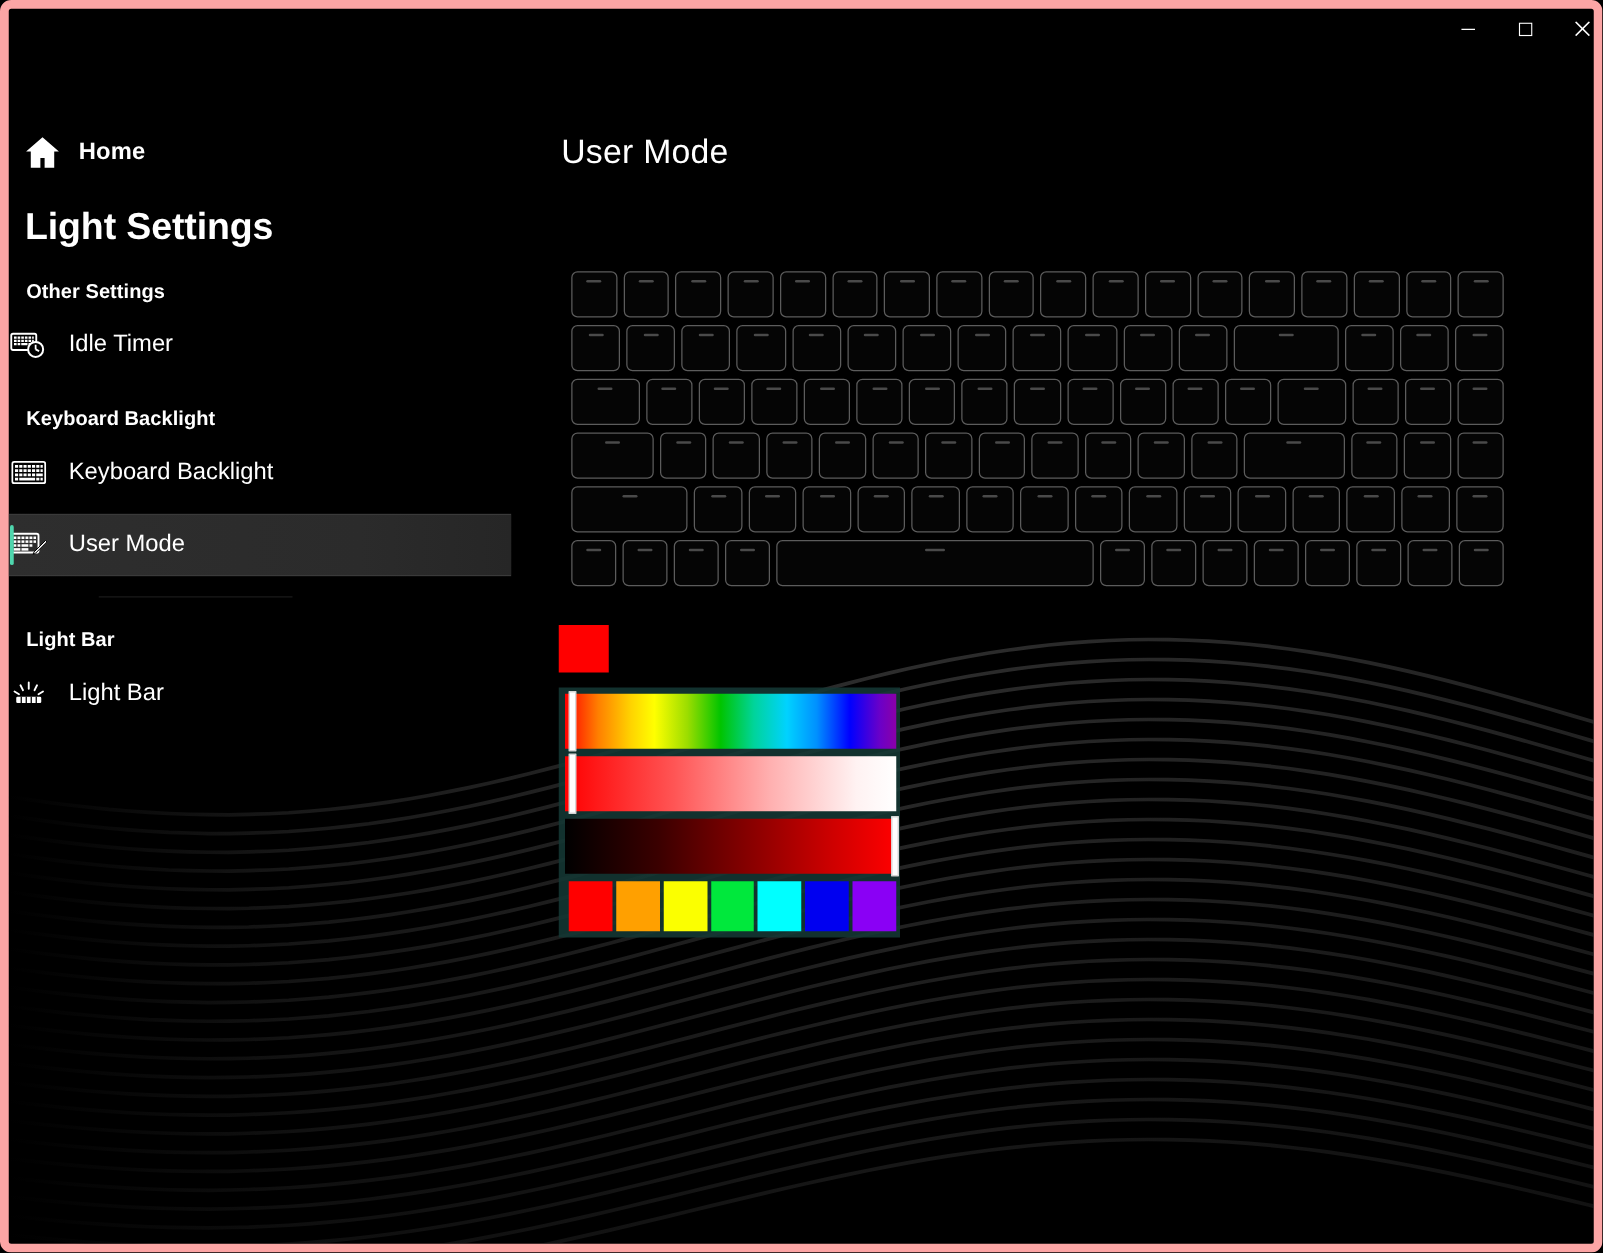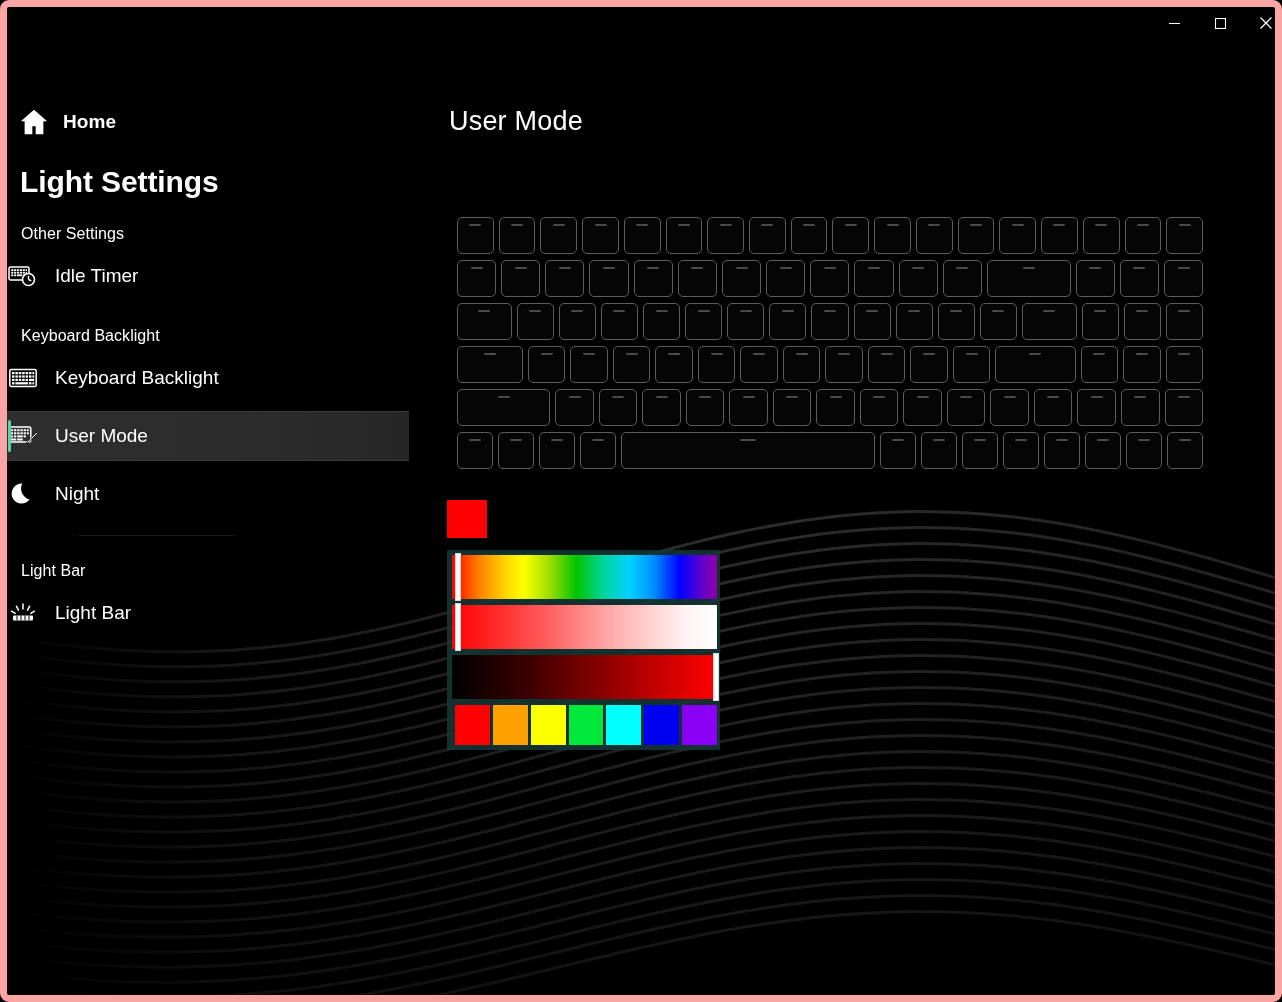--- a/index.html
+++ b/index.html
@@ -82,21 +82,21 @@
     margin: 20px 0 16px 13px;
     font-size: 30px;
     font-weight: 700;
     color: #ffffff;
     letter-spacing: -0.1px;
   }
 
   .group-header {
     margin: 26px 0 0 14px;
     font-size: 16px;
-    font-weight: 400;
+    font-weight: 700;
     color: #ffffff;
     letter-spacing: 0.05px;
   }
 
   .nav-item {
     position: relative;
     display: flex;
     align-items: center;
     gap: 16px;
     height: 50px;
@@ -422,28 +422,20 @@
               <rect x="15.6" y="10.4" width="2.3" height="2"></rect>
             <rect x="2.8" y="13.5" width="5.5" height="2"></rect>
               <rect x="9.2" y="13.5" width="5.5" height="2"></rect>
           </g>
           <path d="M28.4 7.4 l1.1 1.1 -9.1 9.1 -2 0.9 0.9 -2 Z" fill="#ffffff" stroke="#000000" stroke-width="0.8"></path>
         </svg>
       </span>
       <span class="nav-label">User Mode</span>
     </div>
 
-    <div class="nav-item">
-      <span class="nav-icon">
-        <svg width="26" height="26" viewBox="0 0 26 26">
-          <path d="M19.6 18.6 A10 10 0 1 1 12.2 2.6 A11.4 11.4 0 0 0 19.6 18.6 Z" fill="#ffffff"></path>
-        </svg>
-      </span>
-      <span class="nav-label">Night</span>
-    </div>
 
     <div class="nav-divider"></div>
 
     <div class="group-header">Light Bar</div>
 
     <div class="nav-item">
       <span class="nav-icon">
         <svg width="30" height="24" viewBox="0 0 30 24">
           <g stroke="#ffffff" stroke-width="1.5" stroke-linecap="round">
             <line x1="15" y1="3" x2="15" y2="8"></line>

